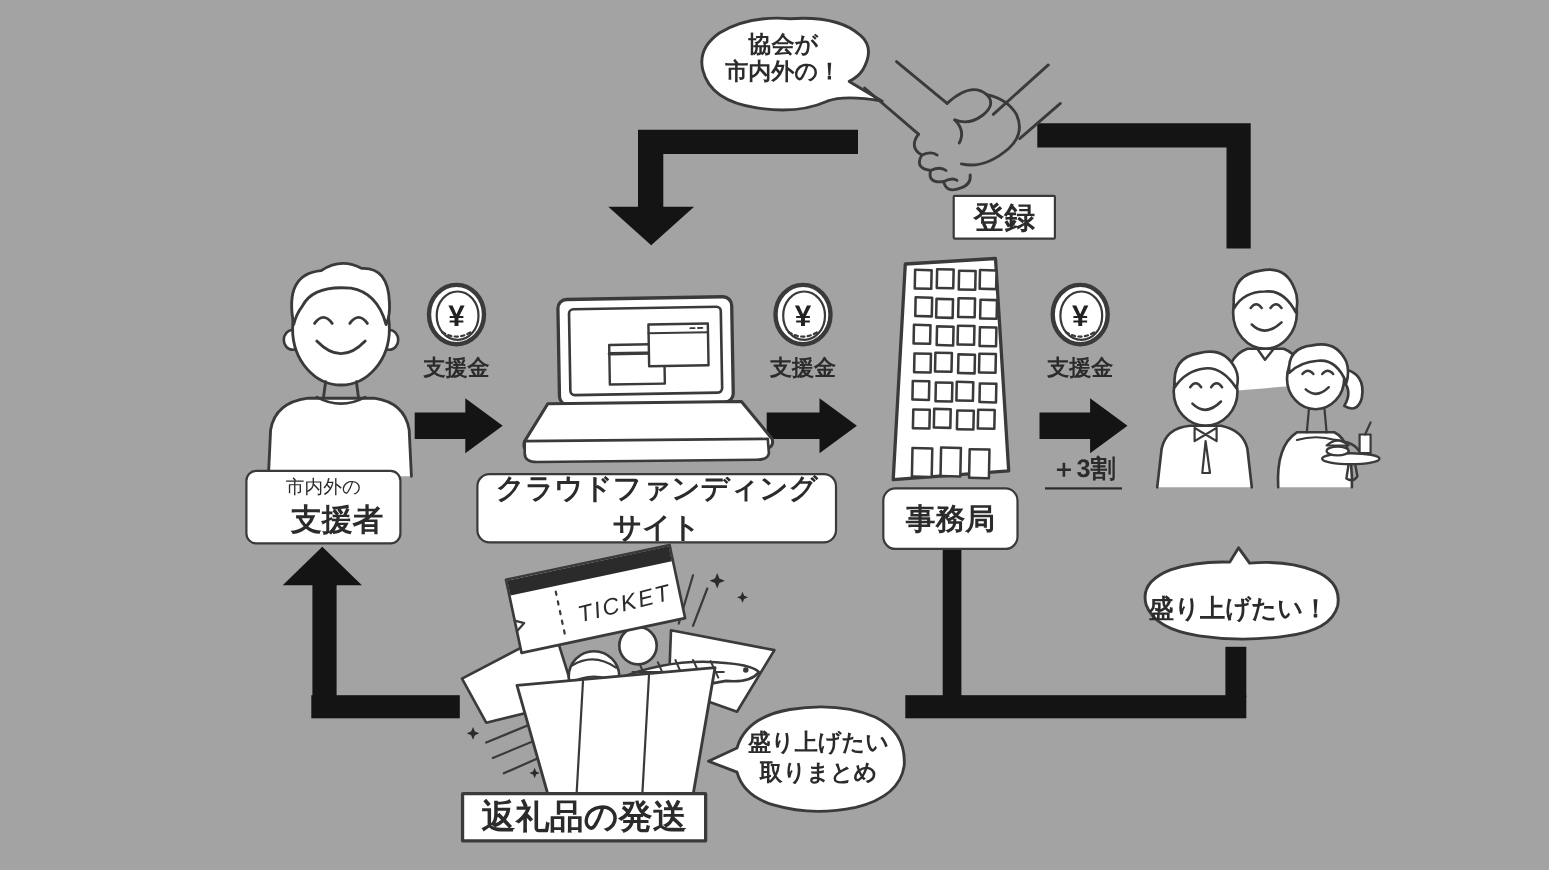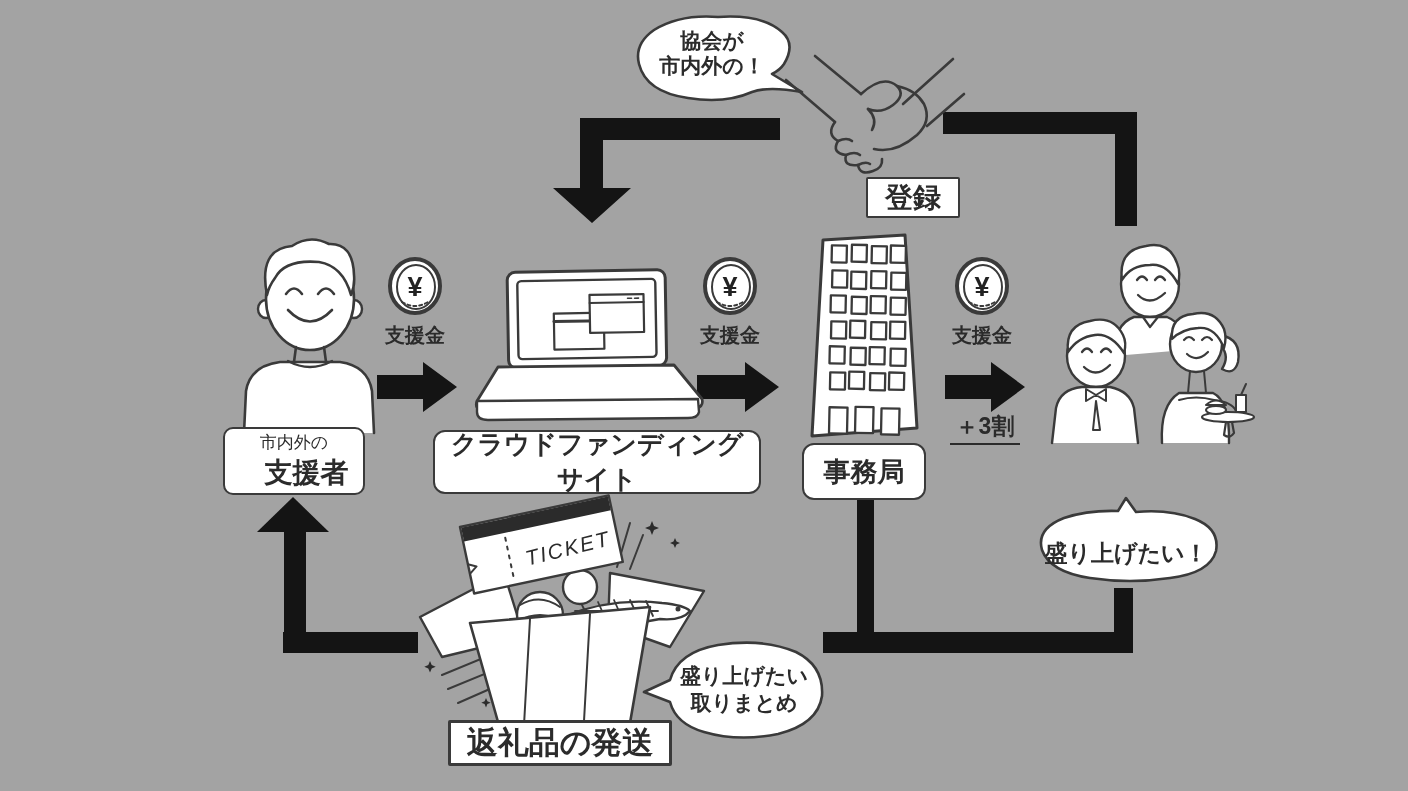--- a/index.html
+++ b/index.html
@@ -273,21 +273,21 @@
     </g>
 
     <g fill="#2b2b2b" stroke="none">
       <path d="M240,16 l2,5 5,2 -5,2 -2,5 -2,-5 -5,-2 5,-2 z"></path>
       <path d="M263,33 l1.5,3.5 3.5,1.5 -3.5,1.5 -1.5,3.5 -1.5,-3.5 -3.5,-1.5 3.5,-1.5 z"></path>
       <path d="M18,156 l1.7,4 4,1.7 -4,1.7 -1.7,4 -1.7,-4 -4,-1.7 4,-1.7 z"></path>
       <path d="M74,193 l1.4,3.3 3.3,1.4 -3.3,1.4 -1.4,3.3 -1.4,-3.3 -3.3,-1.4 3.3,-1.4 z"></path>
     </g>
   </svg>
 
-  <div class="abs label-box sharp" style="left:448px;top:720px;width:224px;height:46px;border-width:3px;">
+  <div class="abs label-box sharp" style="left:419px;top:720px;width:224px;height:46px;border-width:3px;">
     <div style="font-size:31px;font-weight:700;">返礼品の発送</div>
   </div>
 
   <svg class="abs bub" style="left:638px;top:628px;" width="195" height="125" viewBox="0 0 195 125">
     <path class="inkw" stroke-width="2.6" d="M32,52 Q40,24 80,17 Q125,10 158,24 Q186,38 184,68 Q180,96 140,106 Q100,114 66,104 Q38,96 32,74 L6,64 L32,52 Z"></path>
   </svg>
   <div class="txt" style="left:668px;top:662px;width:152px;font-size:21px;font-weight:600;line-height:1.3;">
     <div>盛り上げたい</div>
     <div>取りまとめ</div>
   </div>

